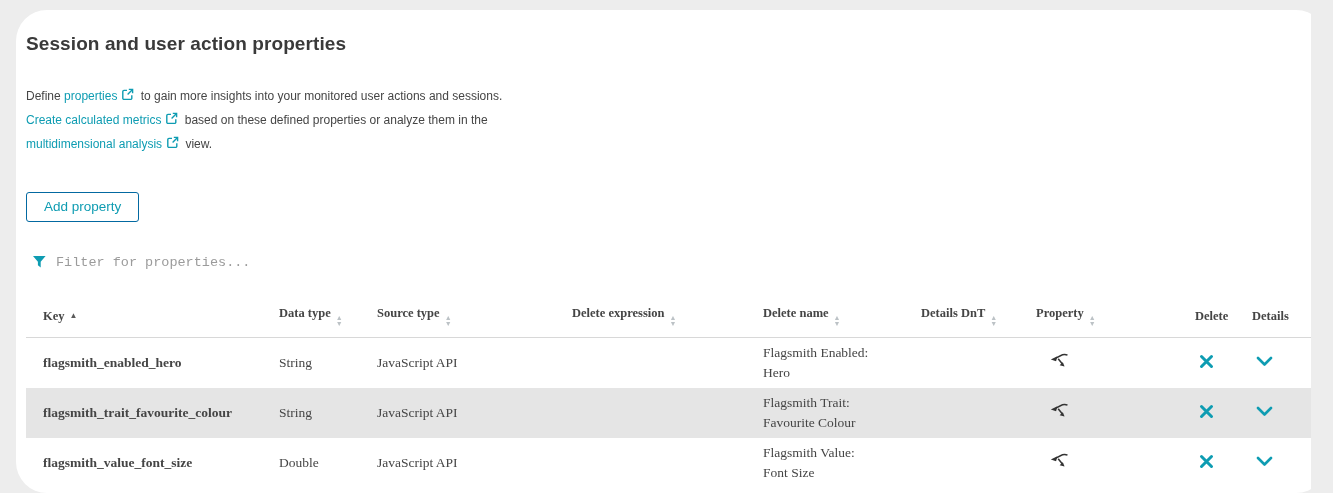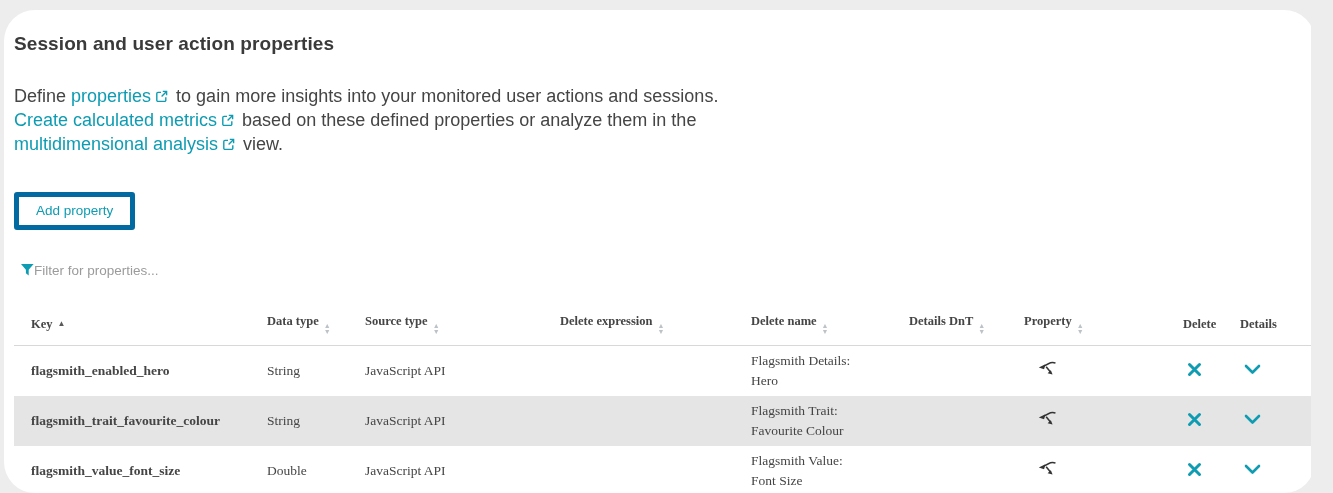--- a/index.html
+++ b/index.html
@@ -4,47 +4,47 @@
 <style>
   * { box-sizing: border-box; }
   html, body { margin: 0; padding: 0; }
   body {
     width: 1333px; height: 493px; position: relative;
     background: #ededed; overflow: hidden;
     font-family: "Liberation Sans", "DejaVu Sans", sans-serif;
     color: #454545;
   }
   .panel {
-    position: absolute; left: 4px; top: 10px; width: 1311px; height: 483px;
+    position: absolute; left: 16px; top: 10px; width: 1311px; height: 483px;
     background: #ffffff;
     border-radius: 31px;
   }
   .content { padding-left: 10px; }
 
   .page-title {
     margin: 0; padding-top: 23px;
     font-size: 19px; font-weight: bold; color: #3a3a3a; letter-spacing: 0.1px;
   }
 
   .intro {
-    margin-top: 30px; font-size: 18px; line-height: 23px; color: #454545;
+    margin-top: 30px; font-size: 12px; line-height: 23px; color: #454545;
   }
   .link { color: #0e9cb2; cursor: pointer; text-decoration: none; }
   .ext-icon { display: inline-block; vertical-align: -1px; margin: 0 3px 0 4px; }
 
   .add-btn {
     margin-top: 35px; display: inline-block;
-    background: #ffffff; border: 5px solid #0369a1; border-radius: 3px;
+    background: #ffffff; border: 1px solid #0369a1; border-radius: 3px;
     color: #0e9cb2; font-size: 13.5px; font-family: inherit;
     padding: 6px 17px 7px 17px; cursor: pointer; line-height: 15px;
   }
 
   .filter-row {
     margin-top: 31px; margin-left: 7px;
-    display: flex; align-items: center; gap: 0; height: 18px;
+    display: flex; align-items: center; gap: 10px; height: 18px; font-family: Liberation Mono, monospace;
   }
   .filter-input {
     border: none; outline: none; background: transparent;
     font-size: 13.5px; font-family: inherit; color: #454545; width: 420px; padding: 0;
   }
   .filter-input::placeholder { color: #9b9b9b; opacity: 1; }
 
   table.props {
     margin-top: 26px; border-collapse: collapse; table-layout: fixed;
     width: 1301px;
@@ -158,21 +158,21 @@
           <th><span class="hl">Delete</span></th>
           <th><span class="hl">Details</span></th>
         </tr>
       </thead>
       <tbody>
         <tr>
           <td class="key pad-l">flagsmith_enabled_hero</td>
           <td>String</td>
           <td>JavaScript API</td>
           <td></td>
-          <td><span>Flagsmith Details:</span><br><span>Hero</span></td>
+          <td><span>Flagsmith Enabled:</span><br><span>Hero</span></td>
           <td></td>
           <td><span class="prop-icon-wrap"><svg width="19" height="17" viewBox="0 0 19 17">
                   <path d="M17.5 3.2 C13.5 1.2, 10.5 3.6, 5.8 6.4" fill="none" stroke="#333" stroke-width="1.5"></path>
                   <polygon points="0.8,7.6 7.4,4.2 6.1,9.2" fill="#333"></polygon>
                   <path d="M8.2 6.8 L12.6 12.2" fill="none" stroke="#333" stroke-width="1.5"></path>
                   <polygon points="14.6,14.6 9.6,13.2 12.8,10.2" fill="#333"></polygon>
                 </svg></span></td>
           <td><button class="icon-btn"><svg width="15" height="15" viewBox="0 0 15 15">
                   <path d="M2.5 2.5 L12.5 12.5 M12.5 2.5 L2.5 12.5" stroke="#0e9cb2" stroke-width="3" stroke-linecap="round"></path>
                 </svg></button></td>

